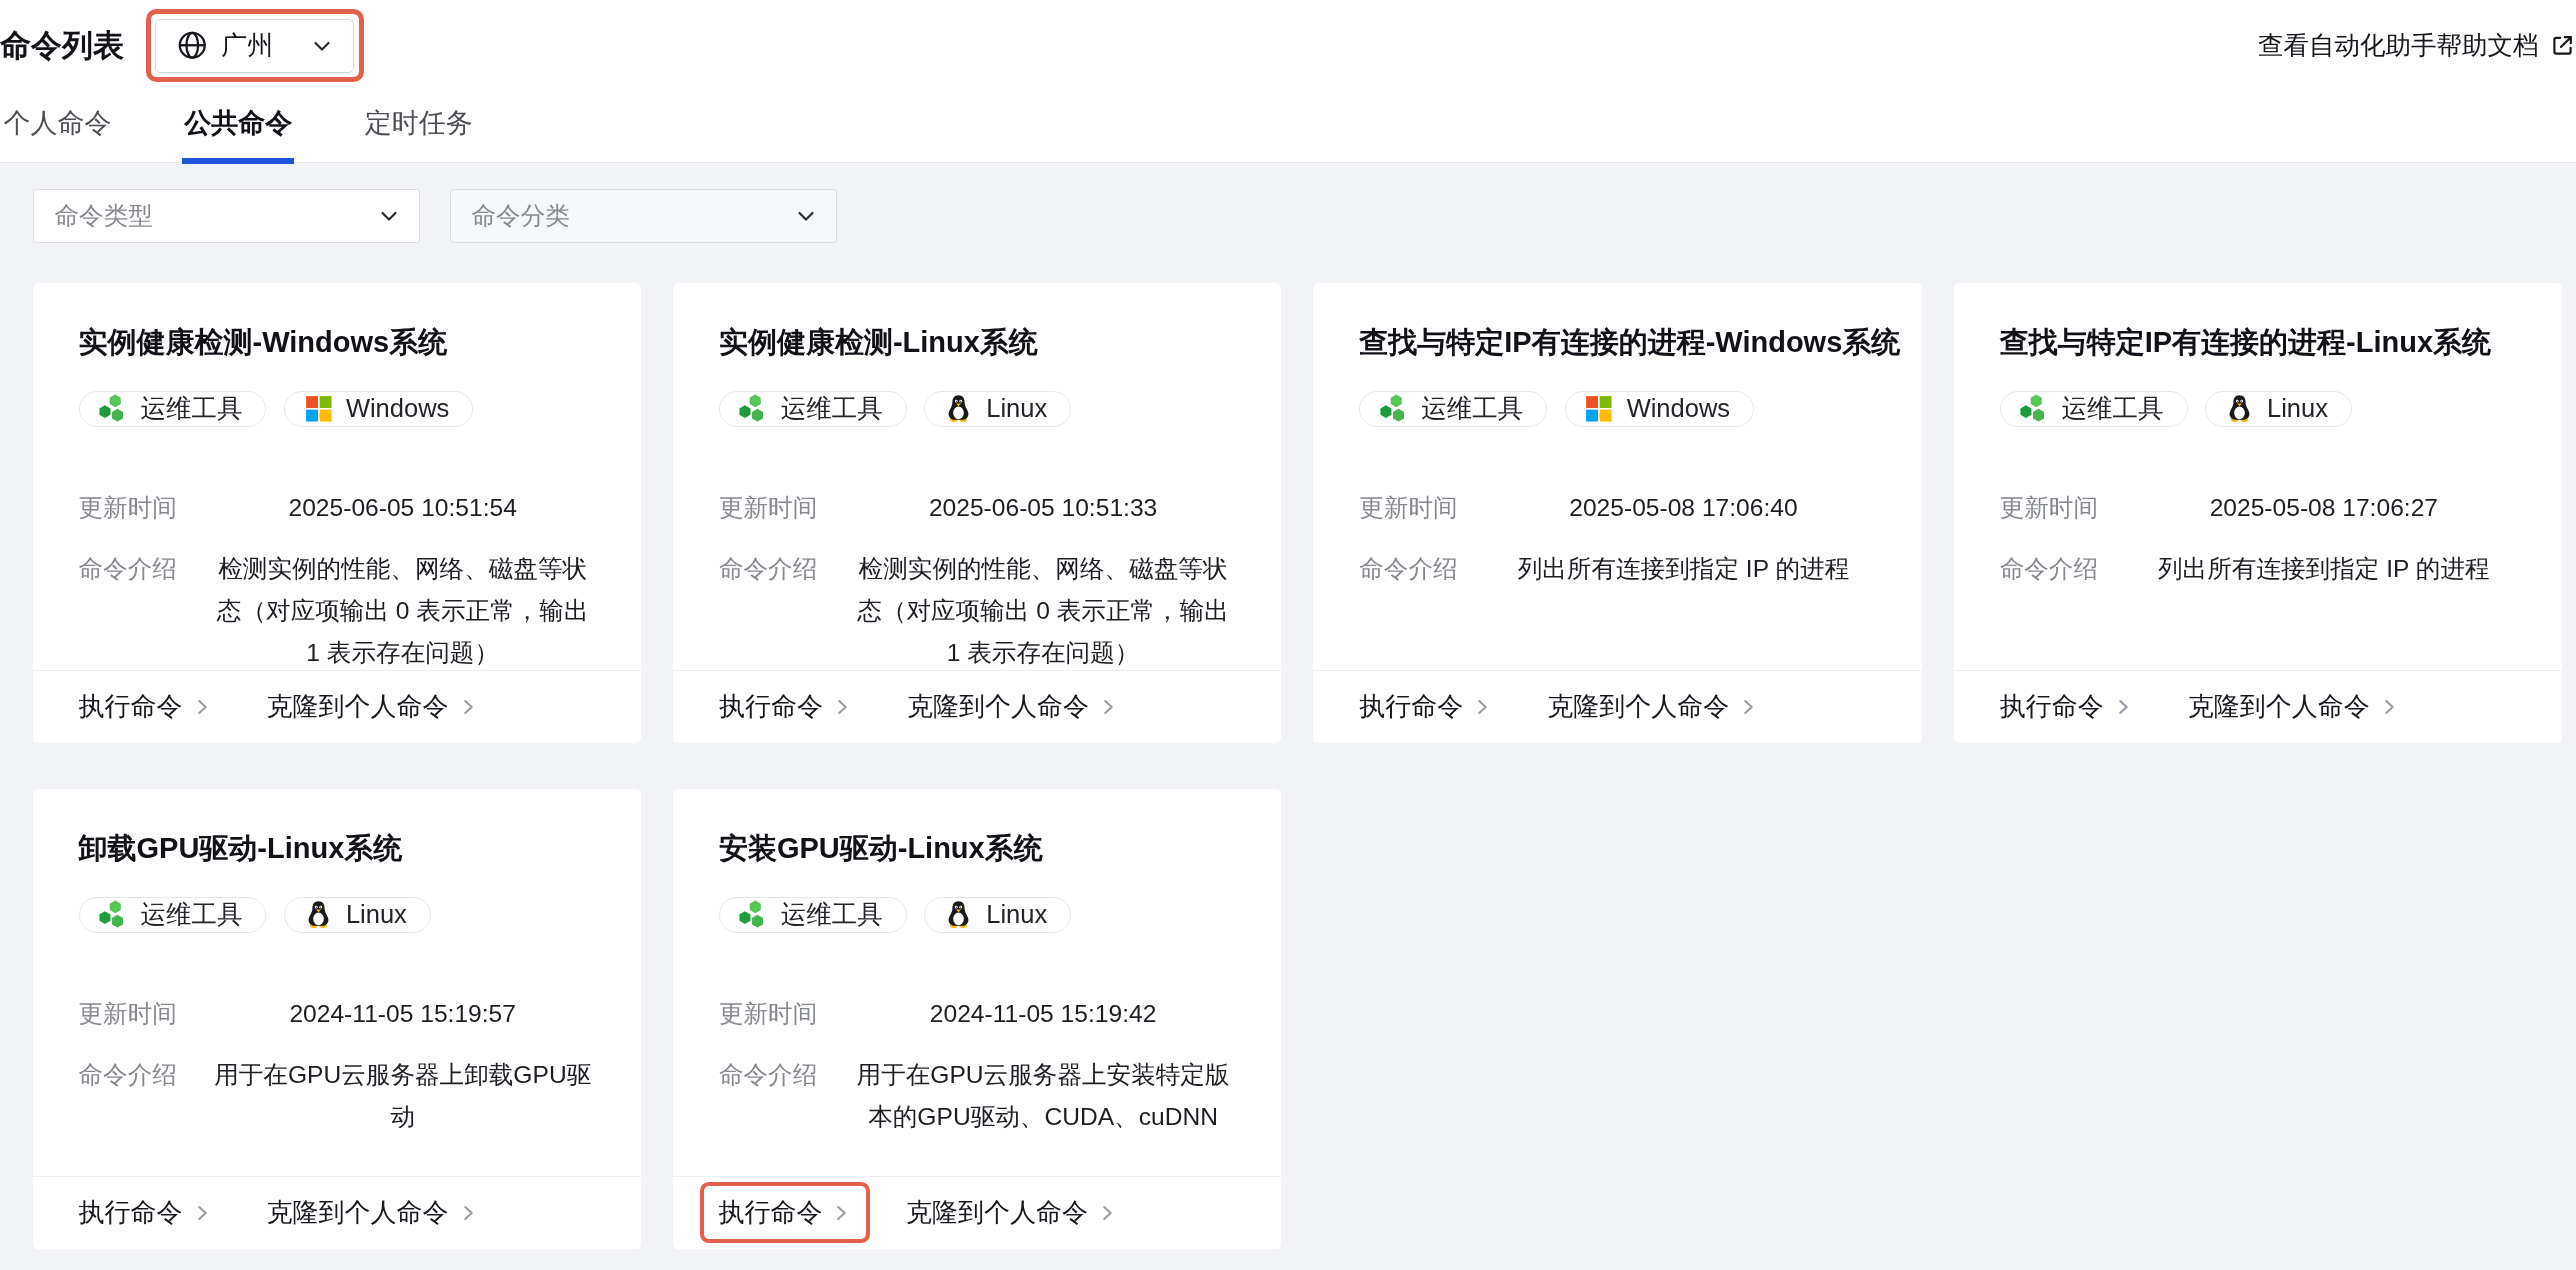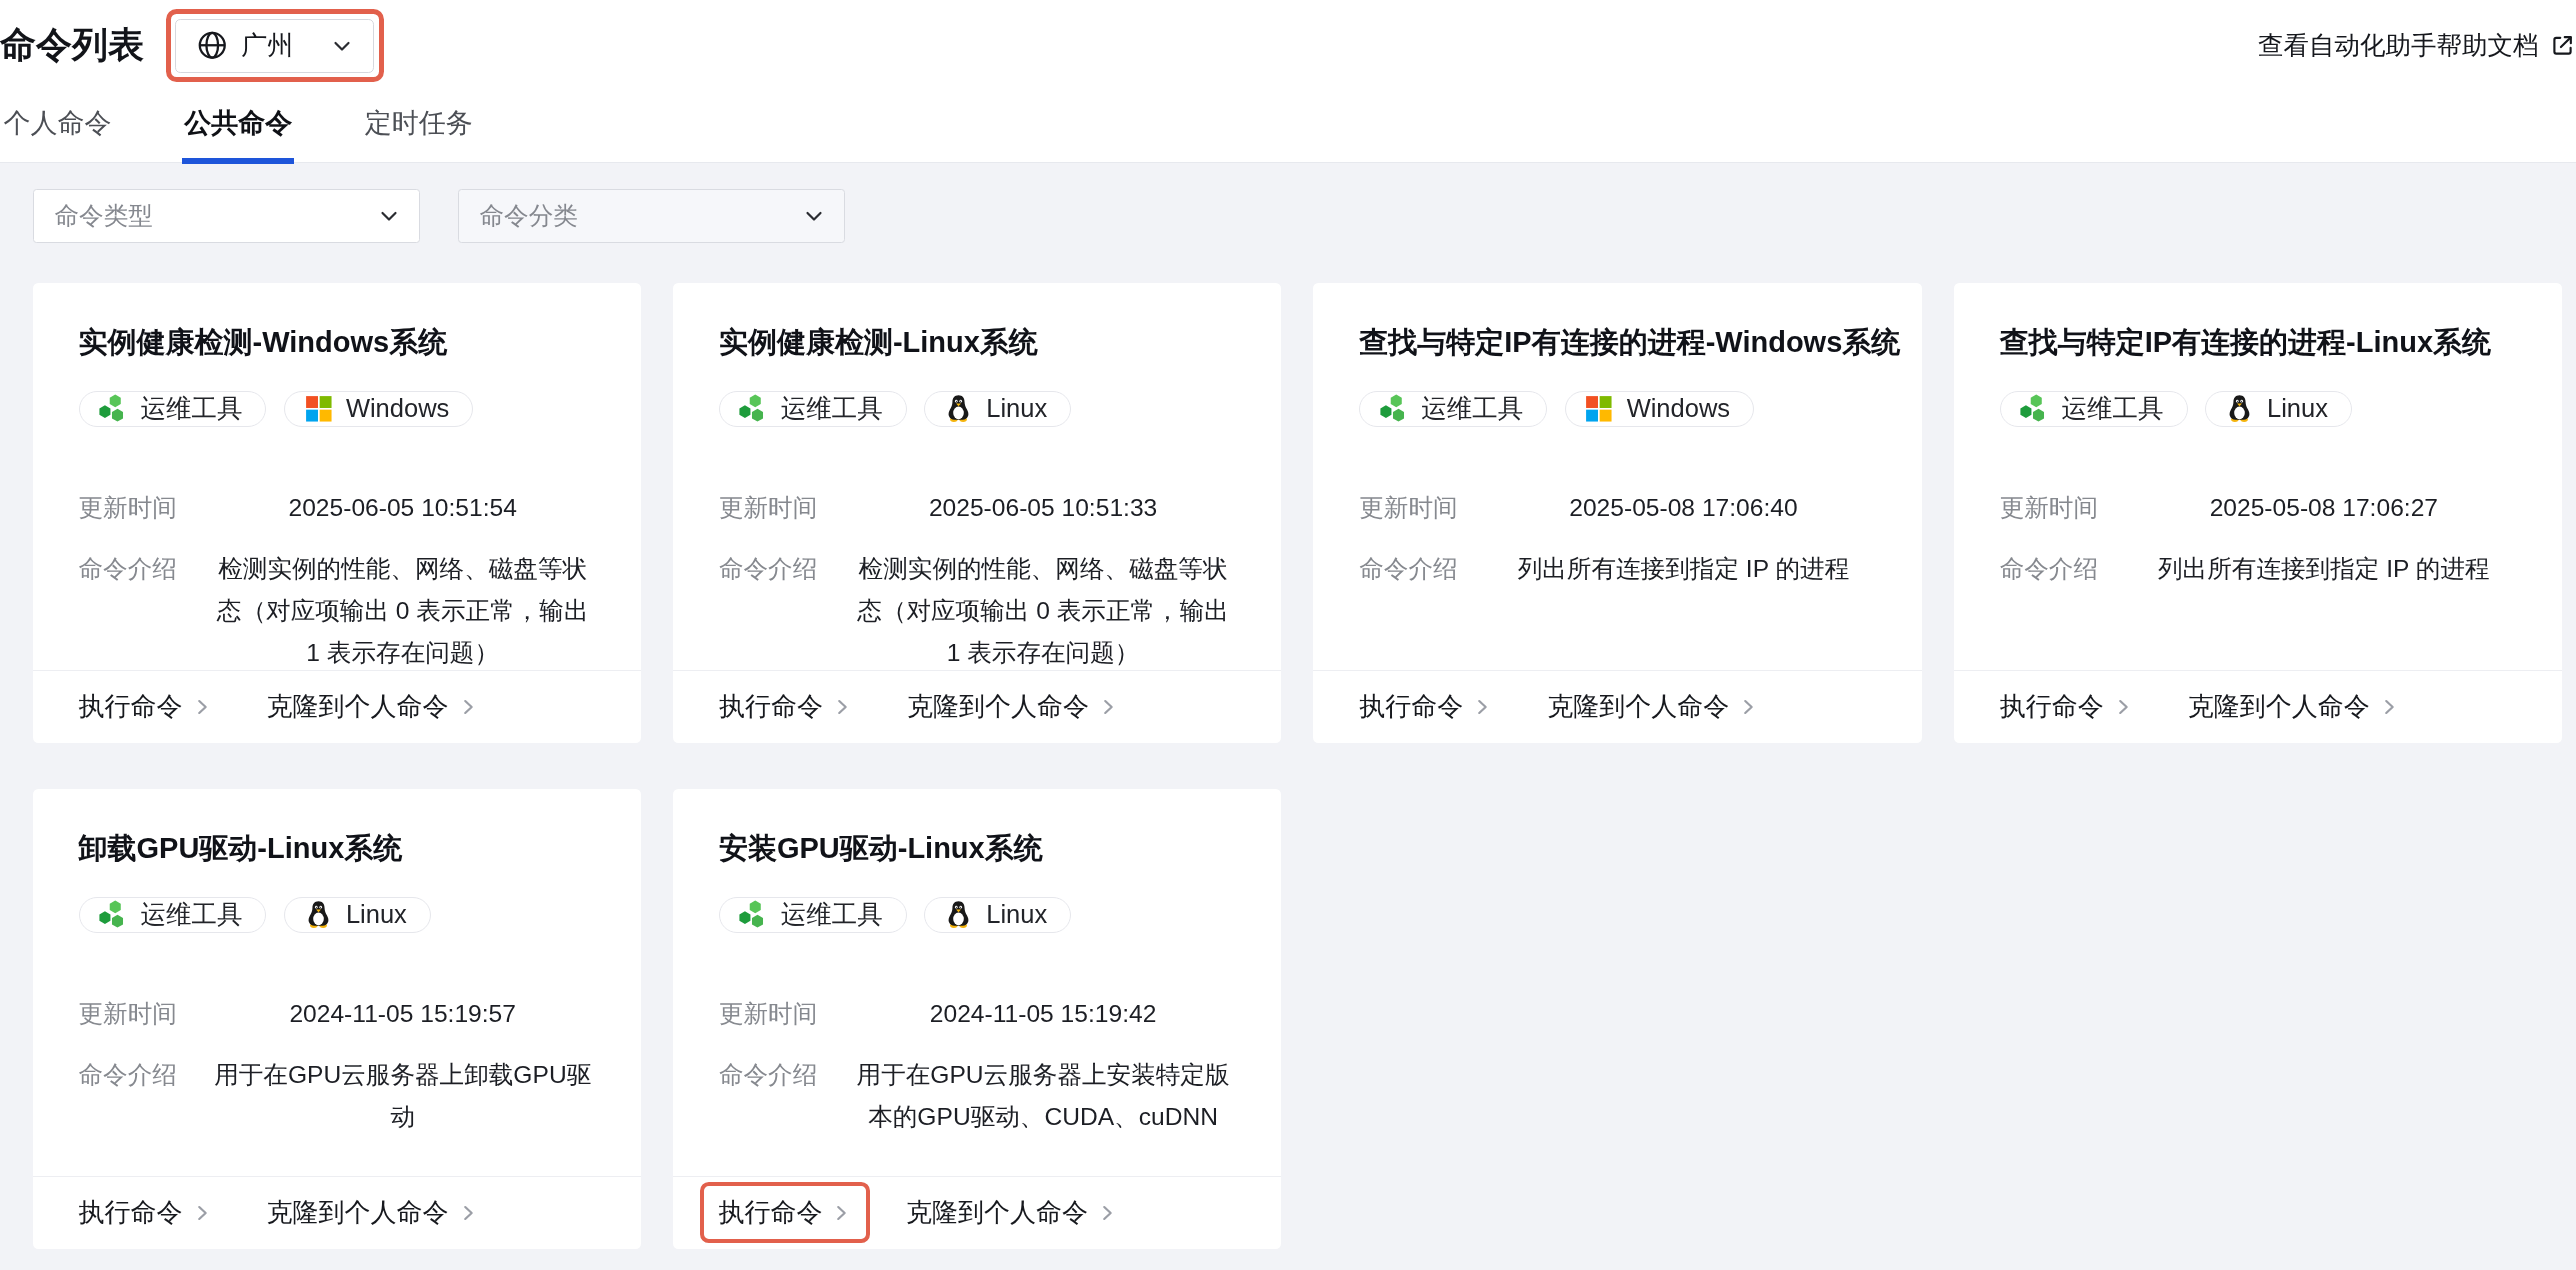--- a/index.html
+++ b/index.html
@@ -7,21 +7,21 @@
   body {
     font-family:"Liberation Sans","DejaVu Sans",sans-serif;
     background:#ffffff; color:#16181d;
     display:flex; flex-direction:column; overflow:hidden;
   }
   svg { display:block; }
 
   
   .header { background:#fff; padding:0 44; flex:none; }
   .header-row1 { display:flex; align-items:center; height:91px; padding:0 0; }
-  .page-title { font-size:36px; font-weight:700; color:#121419; }
+  .page-title { font-size:31px; font-weight:700; color:#121419; }
   .region-highlight {
     margin-left:22px; border:5.3px solid #E2604C; border-radius:10.5px; padding:4.4px;
   }
   .region-btn {
     display:flex; align-items:center; height:54px; padding:0 19.3px;
     background:#fff; border:1.8px solid #d6d8de; border-radius:5.3px;
     font-size:26px; color:#16181d; cursor:pointer;
   }
   .region-btn .globe { width:32.5px; height:32.5px; margin-right:13px; }
   .region-btn .chev { width:24px; height:24px; margin-left:37px; }
@@ -38,21 +38,21 @@
     position:relative; cursor:pointer; white-space:nowrap;
   }
   .tab.active { color:#0f1116; font-weight:700; }
   .tab.active::after {
     content:""; position:absolute; left:0; right:0; bottom:-1.8px; height:6.2px;
     background:#1E55DA;
   }
 
   
   .content { background:#f2f3f7; flex:1; padding:25.5px 14px 0 32.5px; overflow:hidden; }
-  .filters { display:flex; gap:38px; margin:0 0 40px 0; }
+  .filters { display:flex; gap:30px; margin:0 0 40px 0; }
   .select {
     width:387px; height:54px; border:1.8px solid #d9dbe1; border-radius:3.5px;
     display:flex; align-items:center; justify-content:space-between;
     padding:0 17.6px 0 21px; font-size:24.6px; color:#85888f; cursor:pointer;
   }
   .select.white { background:#fff; }
   .select.tinted { background:#f6f7fa; }
   .select .chev { width:24px; height:24px; }
 
   

